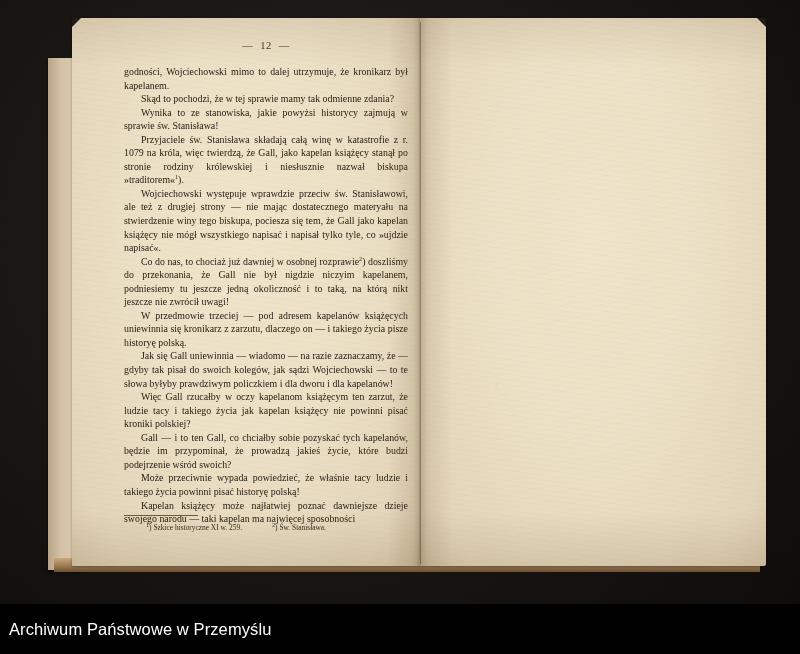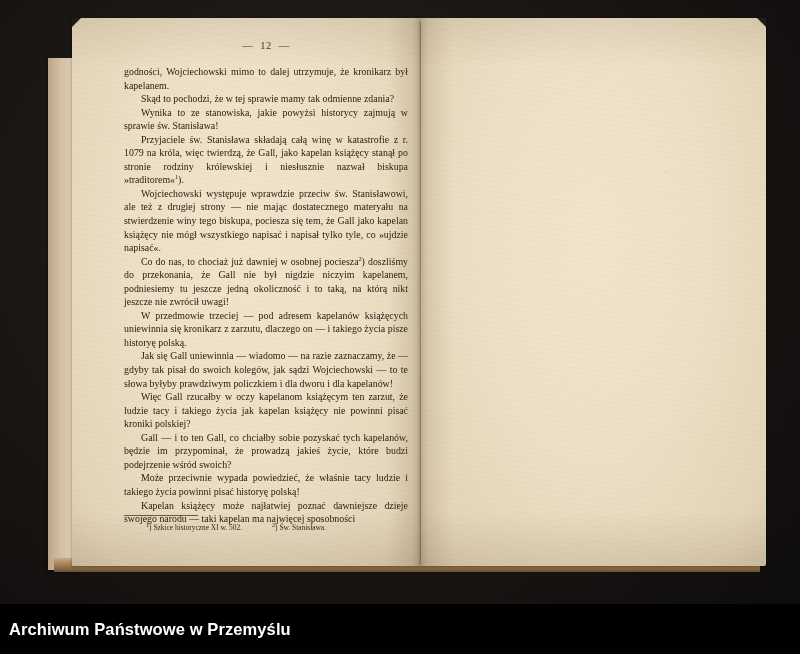--- a/index.html
+++ b/index.html
@@ -215,21 +215,21 @@
     left: 0;
     bottom: 0;
     width: 800px;
     height: 50px;
     background: #000000;
     display: flex;
     align-items: center;
   }
   #watermark-text {
     font-family: "Liberation Sans", sans-serif;
-    font-weight: bold;
+    font-weight: normal;
     font-size: 16.5px;
     color: #ffffff;
     padding-left: 9px;
     letter-spacing: .1px;
   }
 </style>
 </head>
 <body>
 
 <div id="scan-stage">
@@ -248,34 +248,34 @@
     <div class="page-col" id="col-left">
 
       <div class="folio"><span class="dash">—</span><span>12</span><span class="dash">—</span></div>
 
       <div class="body-text">
         <p class="no-indent">godności, Wojciechowski mimo to dalej utrzymuje, że kronikarz był kapelanem.</p>
         <p>Skąd to pochodzi, że w tej sprawie mamy tak odmienne zdania?</p>
         <p>Wynika to ze stanowiska, jakie powyżsi historycy zajmują w sprawie św. Stanisława!</p>
         <p><span>Przyjaciele św. Stanisława składają całą winę w katastrofie z r. 1079 na króla, więc twierdzą, że Gall, jako kapelan książęcy stanął po stronie rodziny królewskiej i niesłusznie nazwał biskupa »traditorem«</span><span class="fn-mark">1</span><span>).</span></p>
         <p>Wojciechowski występuje wprawdzie przeciw św. Stanisławowi, ale też z drugiej strony — nie mając dostatecznego materyału na stwierdzenie winy tego biskupa, pociesza się tem, że Gall jako kapelan książęcy nie mógł wszystkiego napisać i napisał tylko tyle, co »ujdzie napisać«.</p>
-        <p><span>Co do nas, to chociaż już dawniej w osobnej pociesza</span><span class="fn-mark">2</span><span>) doszliśmy do przekonania, że Gall nie był nigdzie niczyim kapelanem, podniesiemy tu jeszcze jedną okoliczność i to taką, na którą nikt jeszcze nie zwrócił uwagi!</span></p>
+        <p><span>Co do nas, to chociaż już dawniej w osobnej rozprawie</span><span class="fn-mark">2</span><span>) doszliśmy do przekonania, że Gall nie był nigdzie niczyim kapelanem, podniesiemy tu jeszcze jedną okoliczność i to taką, na którą nikt jeszcze nie zwrócił uwagi!</span></p>
         <p>W przedmowie trzeciej — pod adresem kapelanów książęcych uniewinnia się kronikarz z zarzutu, dlaczego on — i takiego życia pisze historyę polską.</p>
         <p>Jak się Gall uniewinnia — wiadomo — na razie zaznaczamy, że — gdyby tak pisał do swoich kolegów, jak sądzi Wojciechowski — to te słowa byłyby prawdziwym policzkiem i dla dworu i dla kapelanów!</p>
         <p>Więc Gall rzucałby w oczy kapelanom książęcym ten zarzut, że ludzie tacy i takiego życia jak kapelan książęcy nie powinni pisać kroniki polskiej?</p>
         <p>Gall — i to ten Gall, co chciałby sobie pozyskać tych kapelanów, będzie im przypominał, że prowadzą jakieś życie, które budzi podejrzenie wśród swoich?</p>
         <p>Może przeciwnie wypada powiedzieć, że właśnie tacy ludzie i takiego życia powinni pisać historyę polską!</p>
         <p>Kapelan książęcy może najłatwiej poznać dawniejsze dzieje swojego narodu — taki kapelan ma najwięcej sposobności</p>
       </div>
     </div>
 
     <div class="footnotes" id="fn-left">
       <div class="fn-rule"></div>
       <div class="fn-row">
-        <span class="fn-inline"><span class="fn-mark">1</span><span>) Szkice historyczne XI w. 502.</span></span><span class="fn-inline"><span class="fn-mark">2</span><span>) Św. Stanisława.</span></span>
+        <span class="fn-inline"><span class="fn-mark">1</span><span>) Szkice historyczne XI w. 259.</span></span><span class="fn-inline"><span class="fn-mark">2</span><span>) Św. Stanisława.</span></span>
       </div>
     </div>
   </div>
 
   <div class="leaf" id="leaf-right">
     <div class="paper-grain"></div>
     <div class="leaf-shade"></div>
 
   </div>
 

